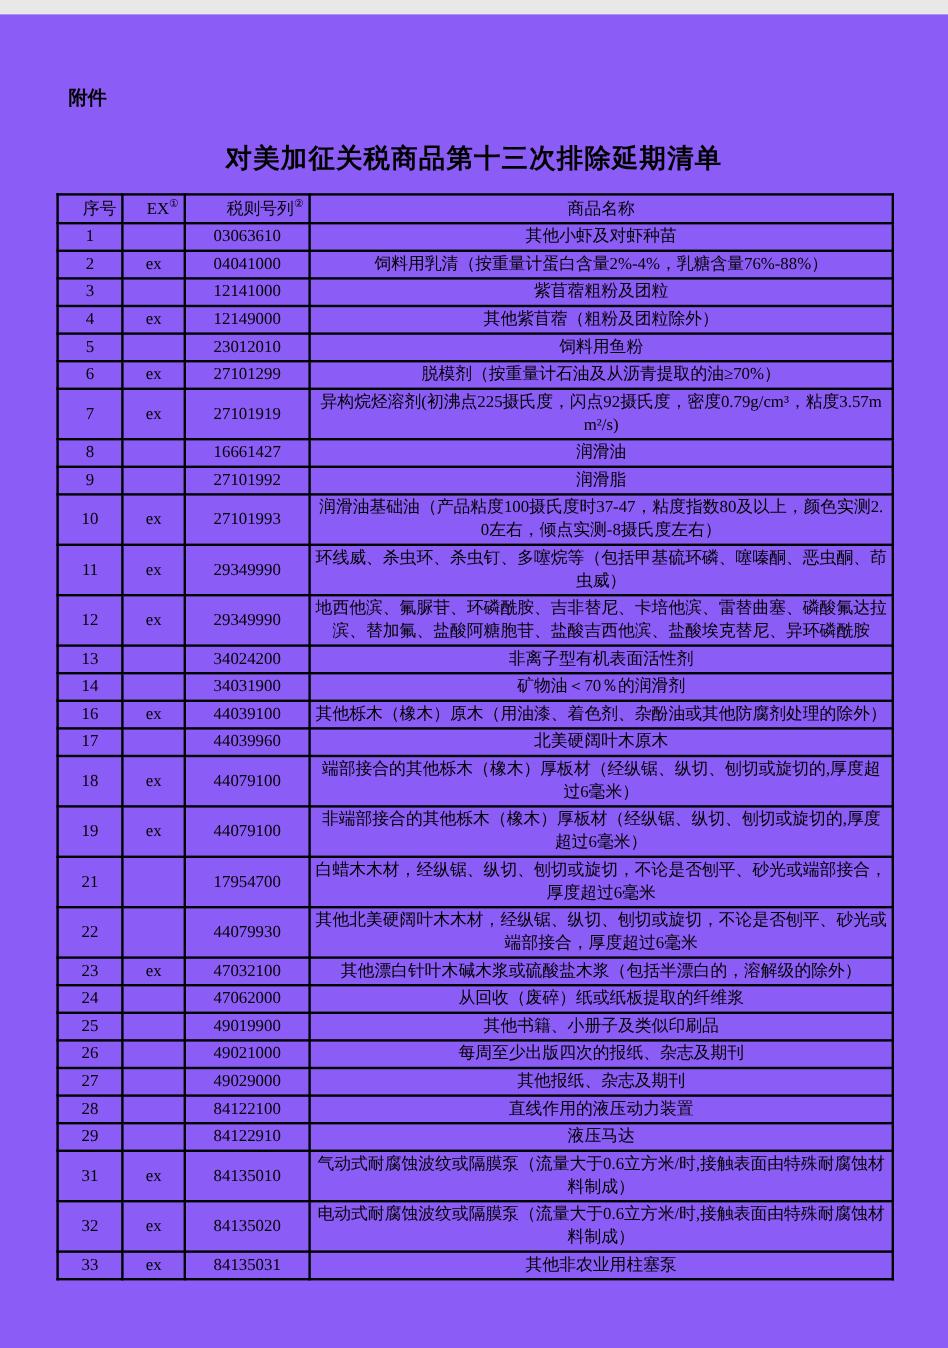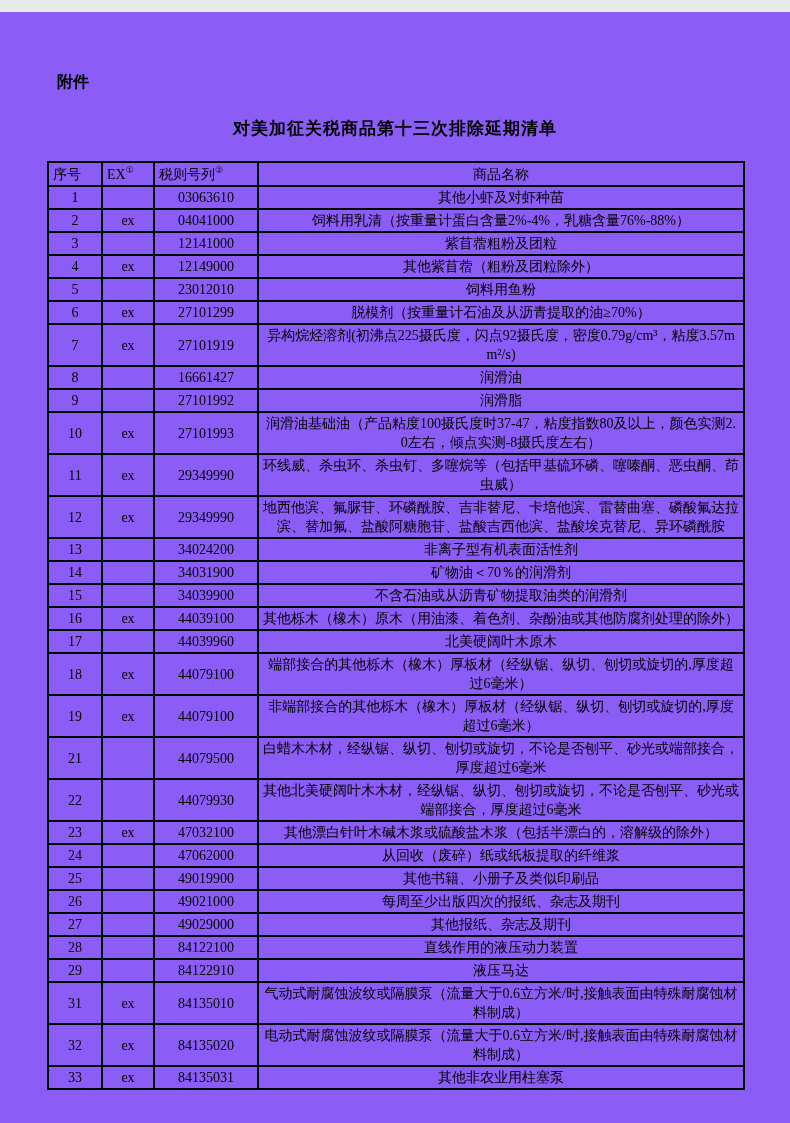--- a/index.html
+++ b/index.html
@@ -19,21 +19,21 @@
     top: 60px;
     font-size: 16px;
     font-weight: bold;
   }
   .doc-title {
     position: absolute;
     top: 105px;
     left: 0;
     width: 100%;
     text-align: center;
-    font-size: 17px;
+    font-size: 22px;
     font-weight: bold;
     letter-spacing: 1px;
   }
   table.doc-table {
     position: absolute;
     left: 47px;
     top: 149px;
     width: 698px;
     border-collapse: collapse;
     table-layout: fixed;
@@ -44,21 +44,21 @@
   .doc-table th, .doc-table td {
     border: 2px solid #000000;
     font-size: 14px;
     line-height: 19px;
     padding: 1px 4px;
     vertical-align: middle;
     word-break: break-all;
   }
   .doc-table th {
     font-weight: normal;
-    text-align: left;
+    text-align: right;
     height: 20px;
   }
   .doc-table td { height: 19px; }
   .col-no, .col-ex, .col-code { text-align: center; }
   .col-name { text-align: center; padding-left: 5px; }
   sup.fnote { font-size: 9px; line-height: 0; }
 </style>
 </head>
 <body>
 
@@ -170,26 +170,20 @@
           <td class="col-code">34024200</td>
           <td class="col-name">非离子型有机表面活性剂</td>
         </tr>
         <tr>
           <td class="col-no">14</td>
           <td class="col-ex"></td>
           <td class="col-code">34031900</td>
           <td class="col-name">矿物油＜70％的润滑剂</td>
         </tr>
         <tr>
-          <td class="col-no">15</td>
-          <td class="col-ex"></td>
-          <td class="col-code">34039900</td>
-          <td class="col-name">不含石油或从沥青矿物提取油类的润滑剂</td>
-        </tr>
-        <tr>
           <td class="col-no">16</td>
           <td class="col-ex">ex</td>
           <td class="col-code">44039100</td>
           <td class="col-name">其他栎木（橡木）原木（用油漆、着色剂、杂酚油或其他防腐剂处理的除外）</td>
         </tr>
         <tr>
           <td class="col-no">17</td>
           <td class="col-ex"></td>
           <td class="col-code">44039960</td>
           <td class="col-name">北美硬阔叶木原木</td>
@@ -202,21 +196,21 @@
         </tr>
         <tr>
           <td class="col-no">19</td>
           <td class="col-ex">ex</td>
           <td class="col-code">44079100</td>
           <td class="col-name">非端部接合的其他栎木（橡木）厚板材（经纵锯、纵切、刨切或旋切的,厚度超过6毫米）</td>
         </tr>
         <tr>
           <td class="col-no">21</td>
           <td class="col-ex"></td>
-          <td class="col-code">44079500</td>
+          <td class="col-code">17954700</td>
           <td class="col-name">白蜡木木材，经纵锯、纵切、刨切或旋切，不论是否刨平、砂光或端部接合，厚度超过6毫米</td>
         </tr>
         <tr>
           <td class="col-no">22</td>
           <td class="col-ex"></td>
           <td class="col-code">44079930</td>
           <td class="col-name">其他北美硬阔叶木木材，经纵锯、纵切、刨切或旋切，不论是否刨平、砂光或端部接合，厚度超过6毫米</td>
         </tr>
         <tr>
           <td class="col-no">23</td>

